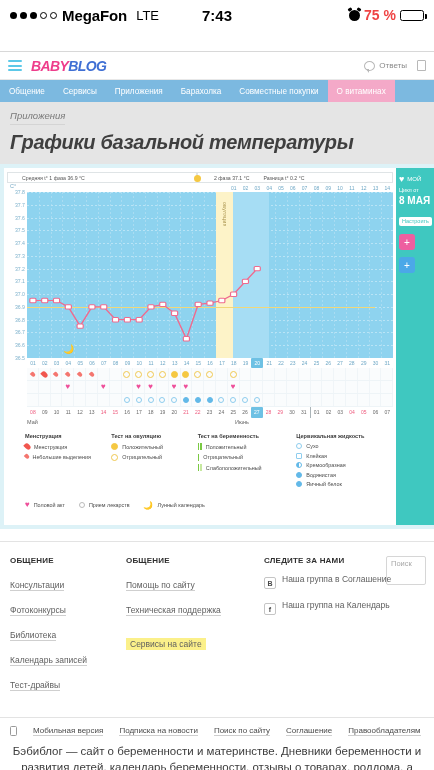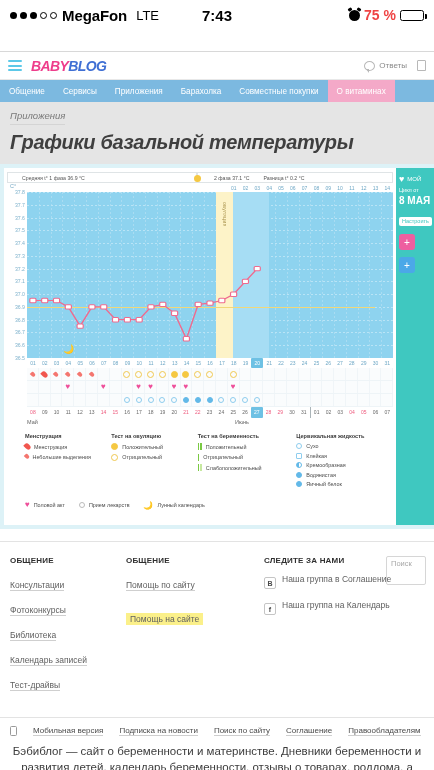--- a/index.html
+++ b/index.html
@@ -736,21 +736,22 @@
     <div class="f-title">ОБЩЕНИЕ</div>
     <div><span class="f-link">Консультации</span></div>
     <div><span class="f-link">Фотоконкурсы</span></div>
     <div><span class="f-link">Библиотека</span></div>
     <div><span class="f-link">Календарь записей</span></div>
     <div><span class="f-link">Тест-драйвы</span></div>
   </div>
   <div class="f-col c2">
     <div class="f-title">ОБЩЕНИЕ</div>
     <div><span class="f-link">Помощь по сайту</span></div>
-    <div><span class="f-adv">Помощь на сайте</span></div>
+    <div><span class="f-link">Техническая поддержка</span></div>
+    <div><span class="f-adv">Сервисы на сайте</span></div>
   </div>
   <div class="f-col c3">
     <div class="f-title">СЛЕДИТЕ ЗА НАМИ</div>
     <div class="f-soc">
       <span class="soc-ico">В</span>
       <span class="f-link nb">Наша группа в Соглашение</span>
     </div>
     <div class="f-soc">
       <span class="soc-ico">f</span>
       <span class="f-link nb">Наша группа на Календарь</span>

